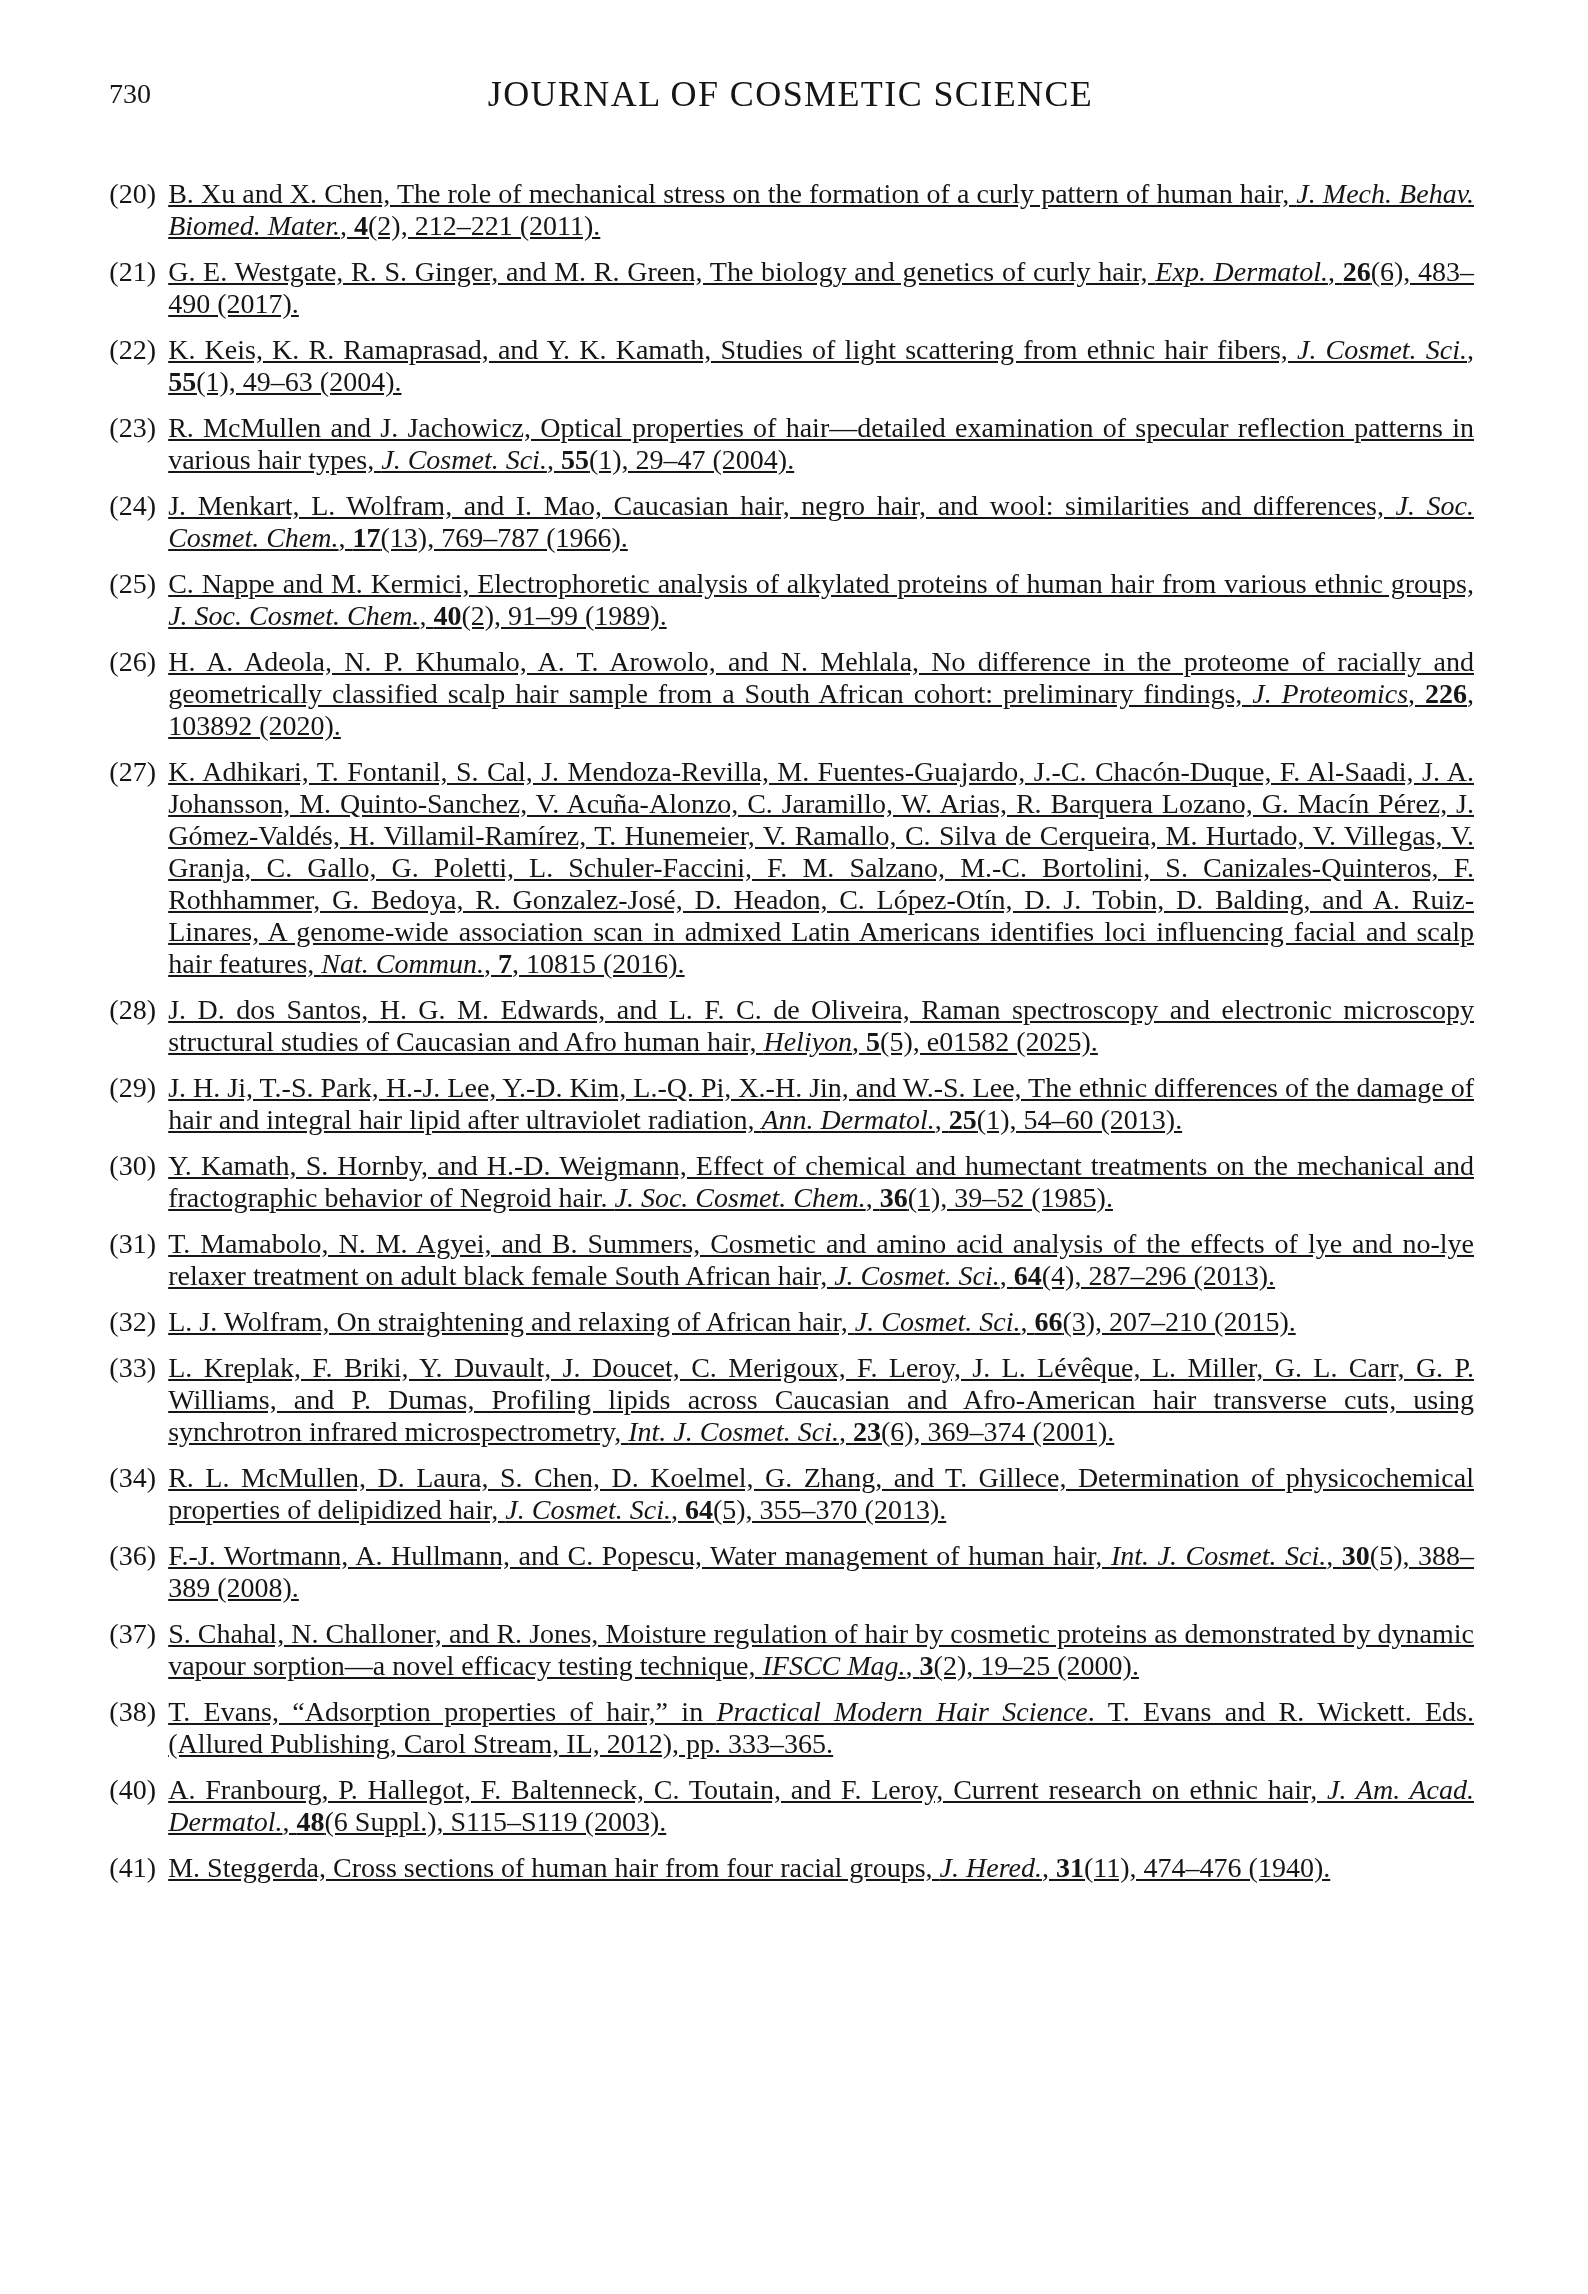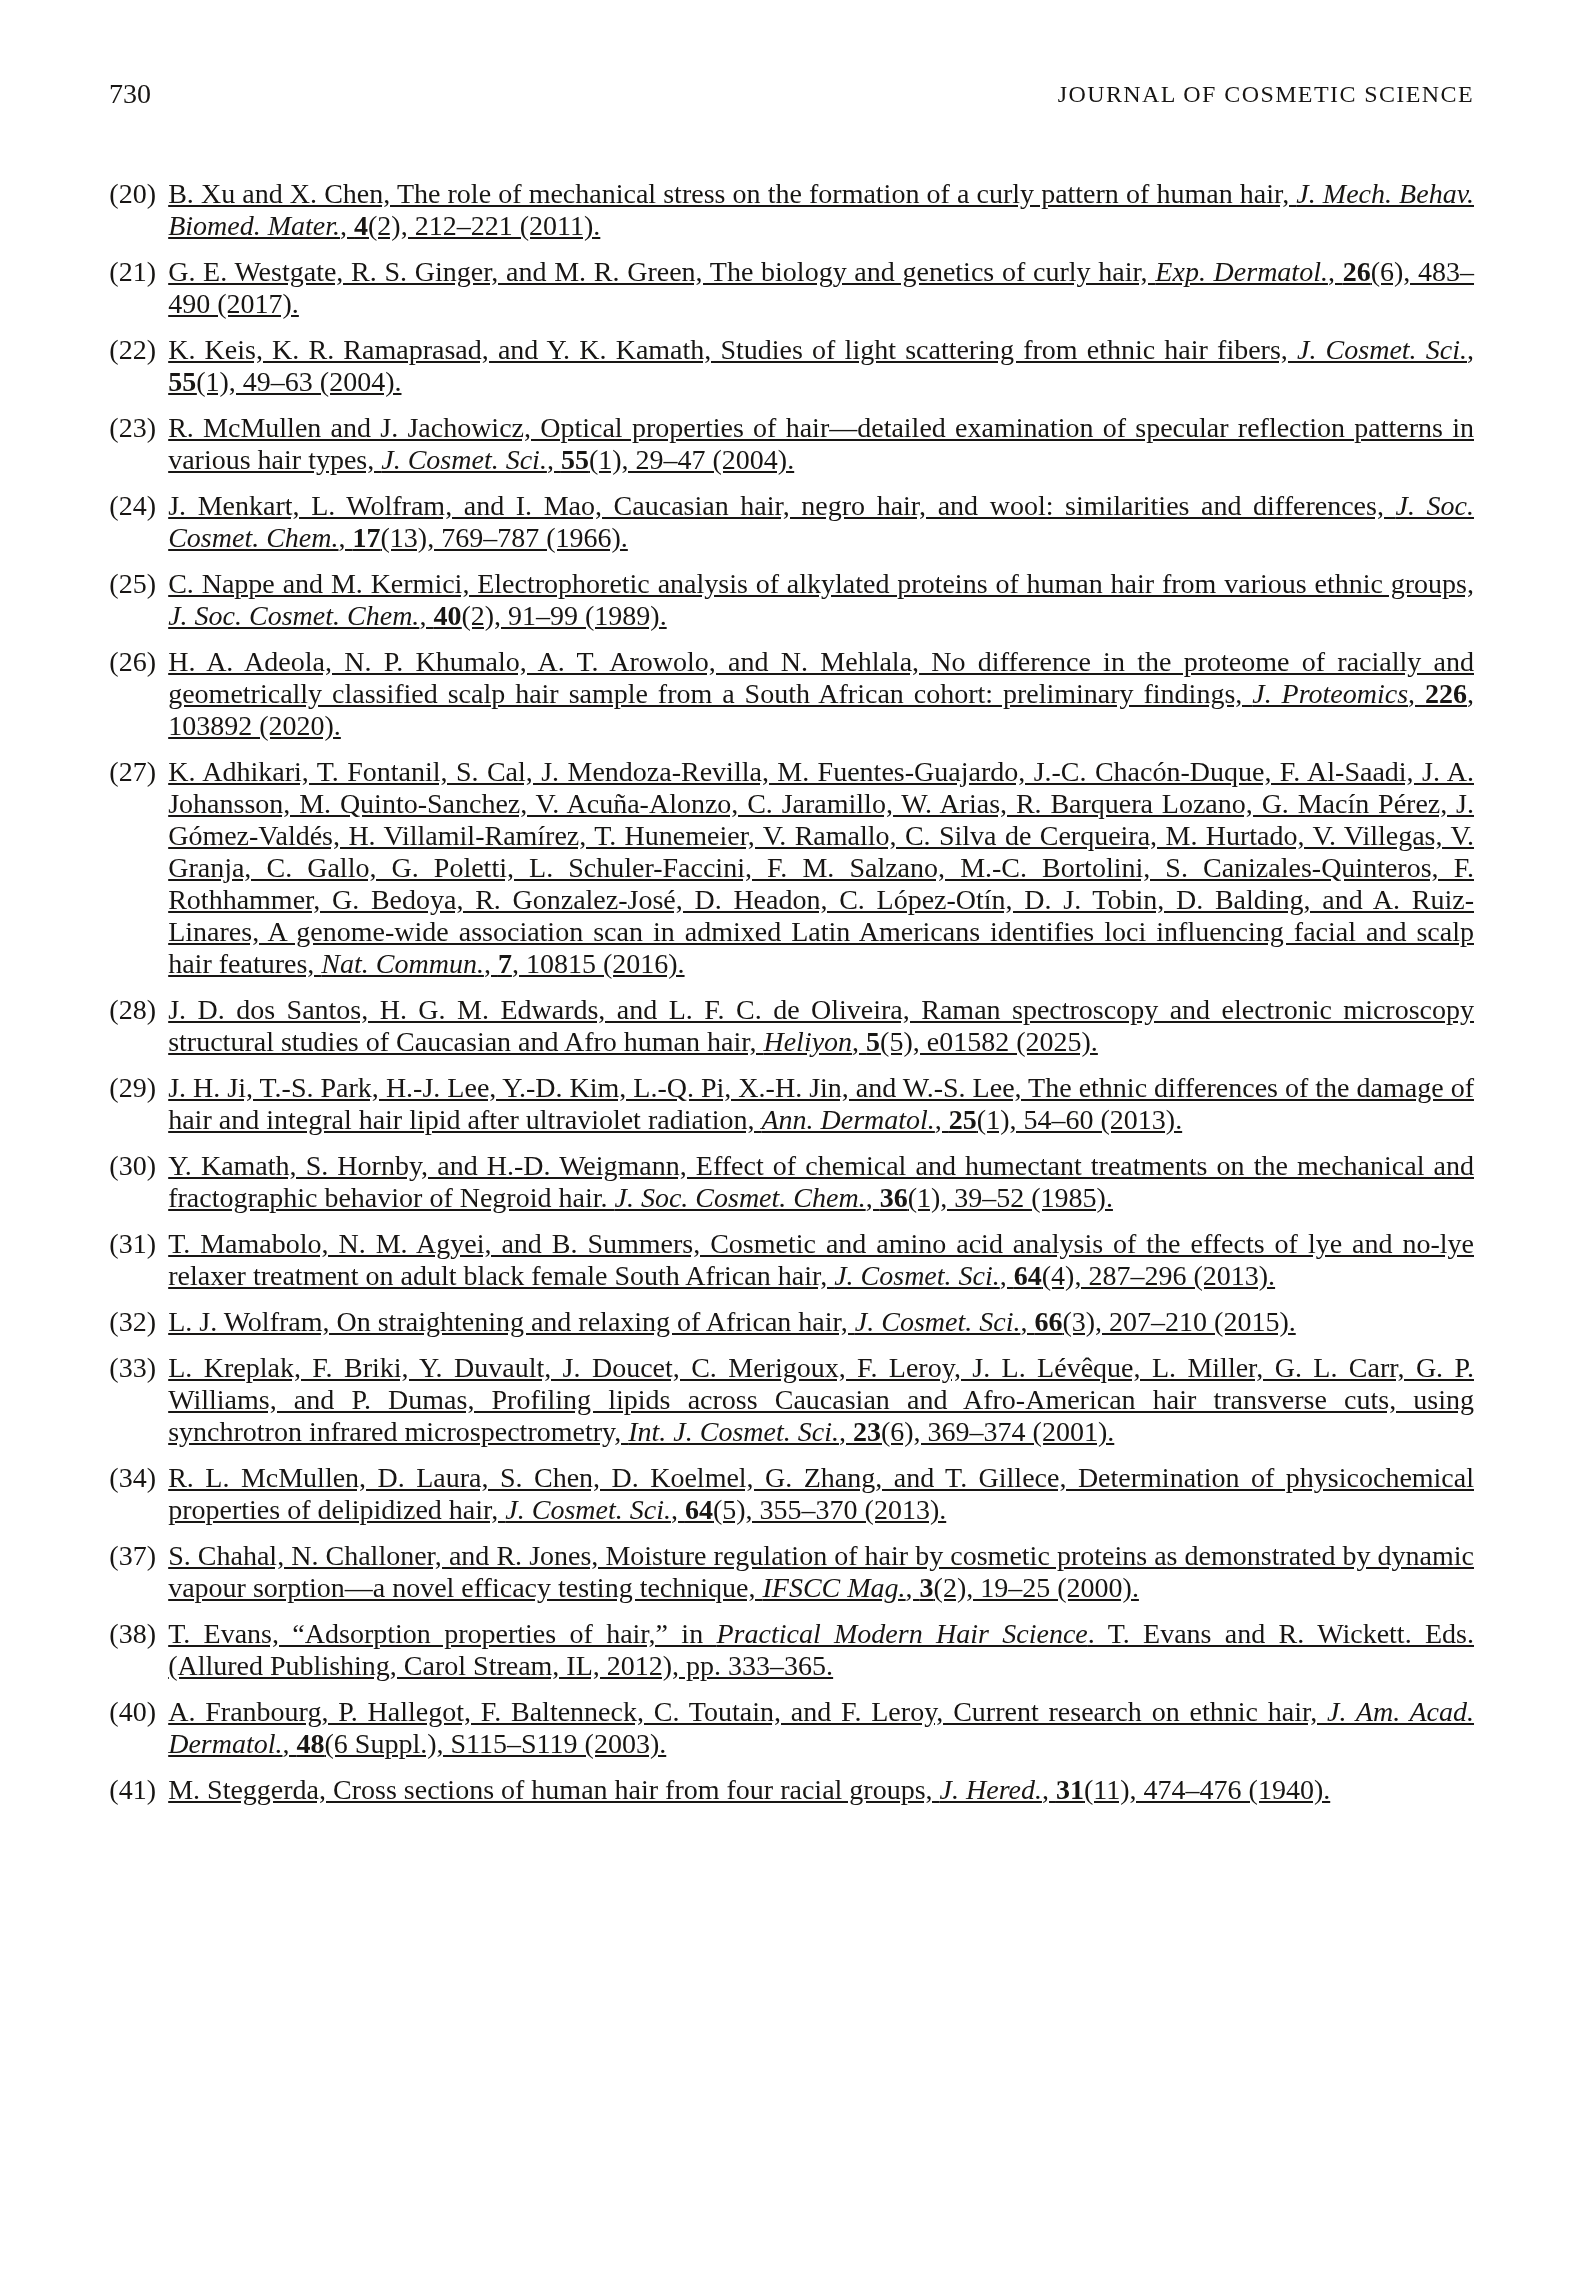--- a/index.html
+++ b/index.html
@@ -26,22 +26,22 @@
     height: 43px;
   }
   .page-number {
     position: absolute;
     left: 1.9px;
     top: 77px;
     font-size: 28px;
     line-height: 34px;
   }
   .journal-title {
-    text-align: right;
-    font-size: 24px;
+    text-align: center;
+    font-size: 36px;
     line-height: 34px;
     letter-spacing: 1.4px;
   }
   .references {
     margin-top: 58px;
   }
   .ref {
     display: flex;
     margin-bottom: 14px;
     font-size: 28px;
@@ -125,20 +125,24 @@
       </div>
       <div class="ref">
         <span class="ref-num">(33)</span>
         <span class="ref-body"><span>L. Kreplak, F. Briki, Y. Duvault, J. Doucet, C. Merigoux, F. Leroy, J. L. Lévêque, L. Miller, G. L. Carr, G. P. Williams, and P. Dumas, Profiling lipids across Caucasian and Afro-American hair transverse cuts, using synchrotron infrared microspectrometry, </span><span class="i">Int. J. Cosmet. Sci.</span><span>, </span><span class="b">23</span><span>(6), 369–374 (2001).</span></span>
       </div>
       <div class="ref">
         <span class="ref-num">(34)</span>
         <span class="ref-body"><span>R. L. McMullen, D. Laura, S. Chen, D. Koelmel, G. Zhang, and T. Gillece, Determination of physicochemical properties of delipidized hair, </span><span class="i">J. Cosmet. Sci.</span><span>, </span><span class="b">64</span><span>(5), 355–370 (2013).</span></span>
       </div>
       <div class="ref">
+        <span class="ref-num">(36)</span>
+        <span class="ref-body"><span>F.-J. Wortmann, A. Hullmann, and C. Popescu, Water management of human hair, </span><span class="i">Int. J. Cosmet. Sci.</span><span>, </span><span class="b">30</span><span>(5), 388–389 (2008).</span></span>
+      </div>
+      <div class="ref">
         <span class="ref-num">(37)</span>
         <span class="ref-body"><span>S. Chahal, N. Challoner, and R. Jones, Moisture regulation of hair by cosmetic proteins as demonstrated by dynamic vapour sorption—a novel efficacy testing technique, </span><span class="i">IFSCC Mag.</span><span>, </span><span class="b">3</span><span>(2), 19–25 (2000).</span></span>
       </div>
       <div class="ref">
         <span class="ref-num">(38)</span>
         <span class="ref-body"><span>T. Evans, “Adsorption properties of hair,” in </span><span class="i">Practical Modern Hair Science</span><span>. T. Evans and R. Wickett. Eds. (Allured Publishing, Carol Stream, IL, 2012), pp. 333–365.</span></span>
       </div>
       <div class="ref">
         <span class="ref-num">(40)</span>
         <span class="ref-body"><span>A. Franbourg, P. Hallegot, F. Baltenneck, C. Toutain, and F. Leroy, Current research on ethnic hair, </span><span class="i">J. Am. Acad. Dermatol.</span><span>, </span><span class="b">48</span><span>(6 Suppl.), S115–S119 (2003).</span></span>

